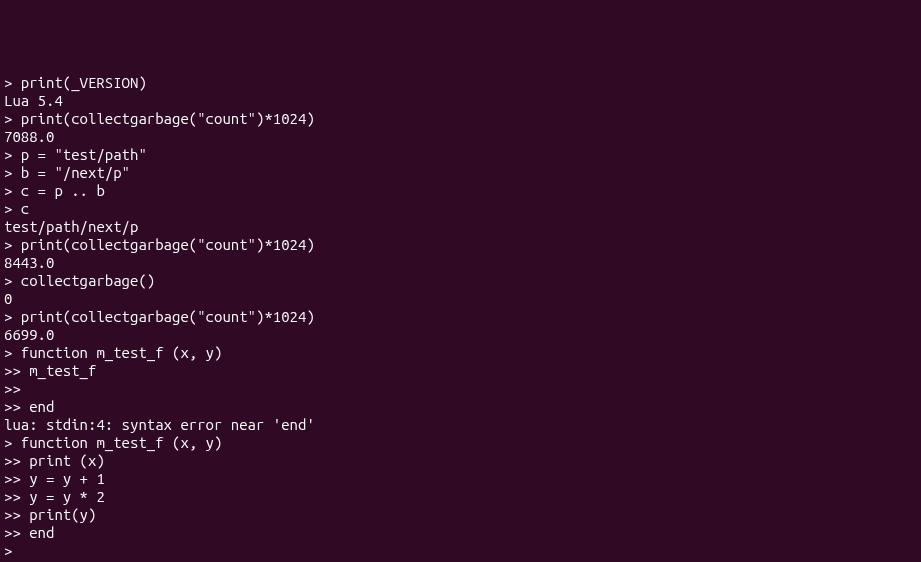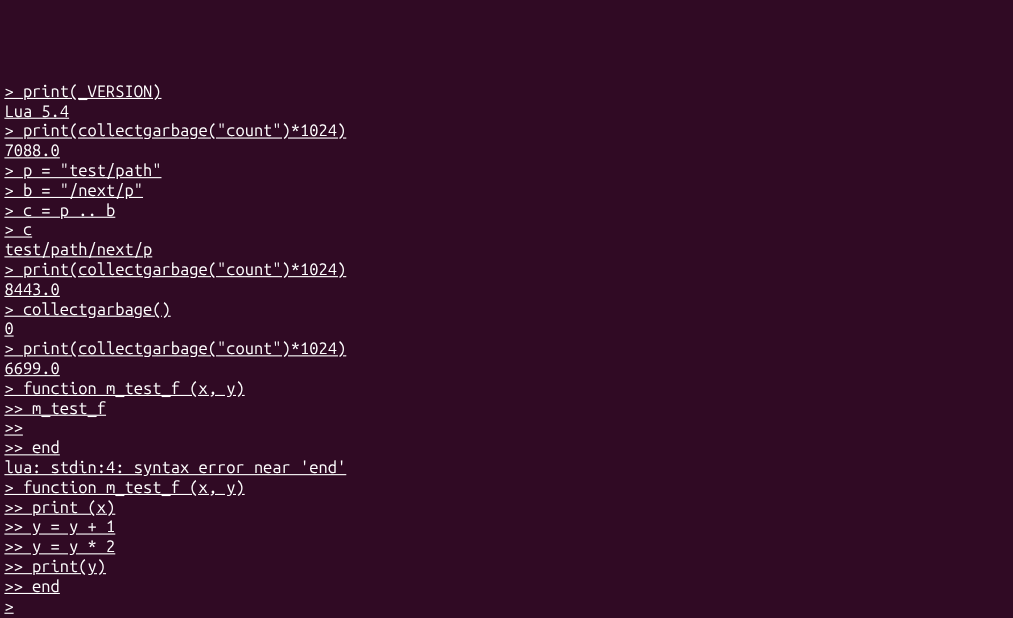--- a/index.html
+++ b/index.html
@@ -18,21 +18,20 @@
       height: 562px;
       overflow: hidden;
       white-space: pre;
     }
     .terminal {
       width: 100%;
       height: 100%;
     }
     .line {
       display: block;
-      text-decoration: underline;
     }
   </style>
 </head>
 <body>
 
 
 
 <div class="terminal" id="terminal-container"><span class="line">&gt; print(_VERSION)</span><span class="line">Lua 5.4</span><span class="line">&gt; print(collectgarbage("count")*1024)</span><span class="line">7088.0</span><span class="line">&gt; p = "test/path"</span><span class="line">&gt; b = "/next/p"</span><span class="line">&gt; c = p .. b</span><span class="line">&gt; c</span><span class="line">test/path/next/p</span><span class="line">&gt; print(collectgarbage("count")*1024)</span><span class="line">8443.0</span><span class="line">&gt; collectgarbage()</span><span class="line">0</span><span class="line">&gt; print(collectgarbage("count")*1024)</span><span class="line">6699.0</span><span class="line">&gt; function m_test_f (x, y)</span><span class="line">&gt;&gt; m_test_f</span><span class="line">&gt;&gt;</span><span class="line">&gt;&gt; end</span><span class="line">lua: stdin:4: syntax error near 'end'</span><span class="line">&gt; function m_test_f (x, y)</span><span class="line">&gt;&gt; print (x)</span><span class="line">&gt;&gt; y = y + 1</span><span class="line">&gt;&gt; y = y * 2</span><span class="line">&gt;&gt; print(y)</span><span class="line">&gt;&gt; end</span><span class="line">&gt;</span><span class="line">&gt; m_test_f(1, 1)</span></div>
 
 

